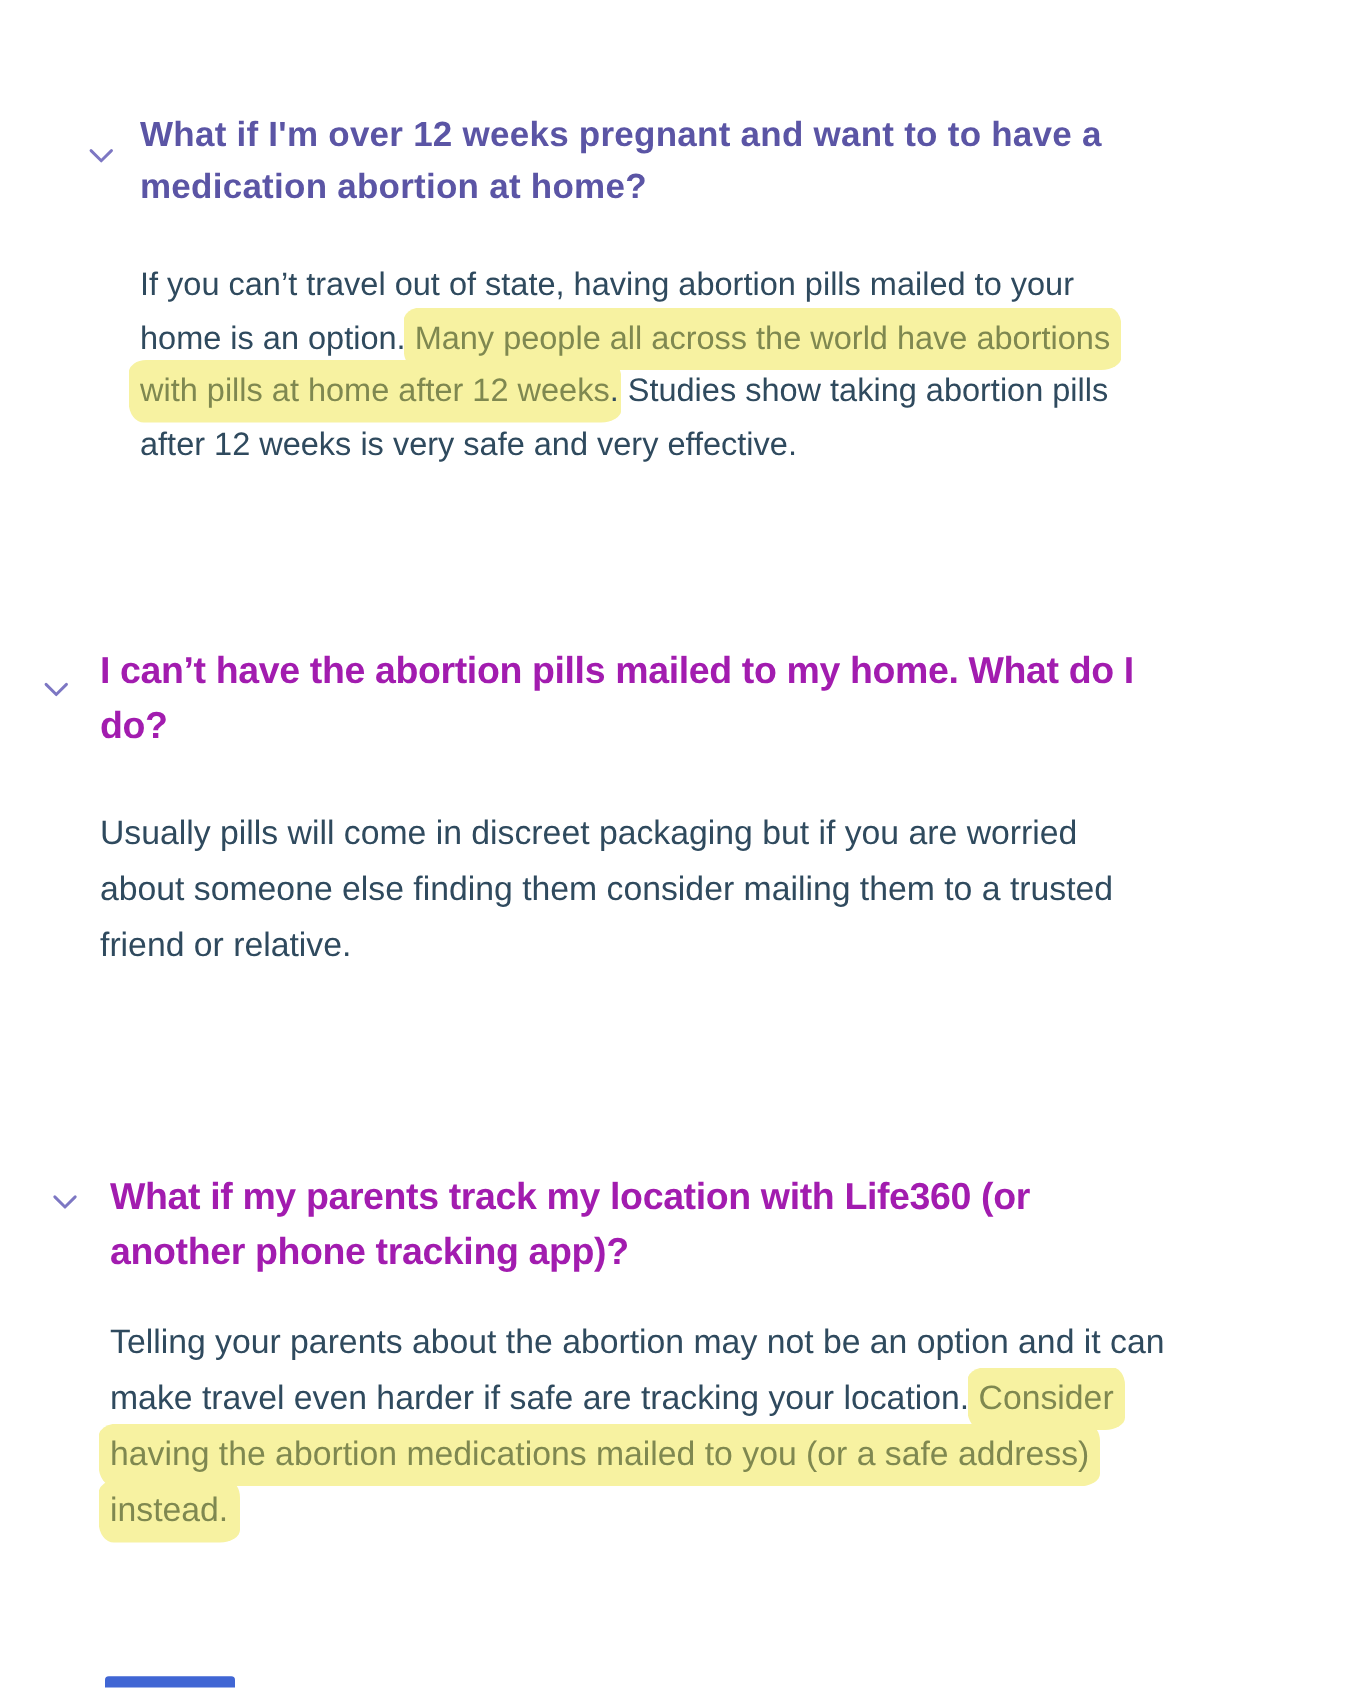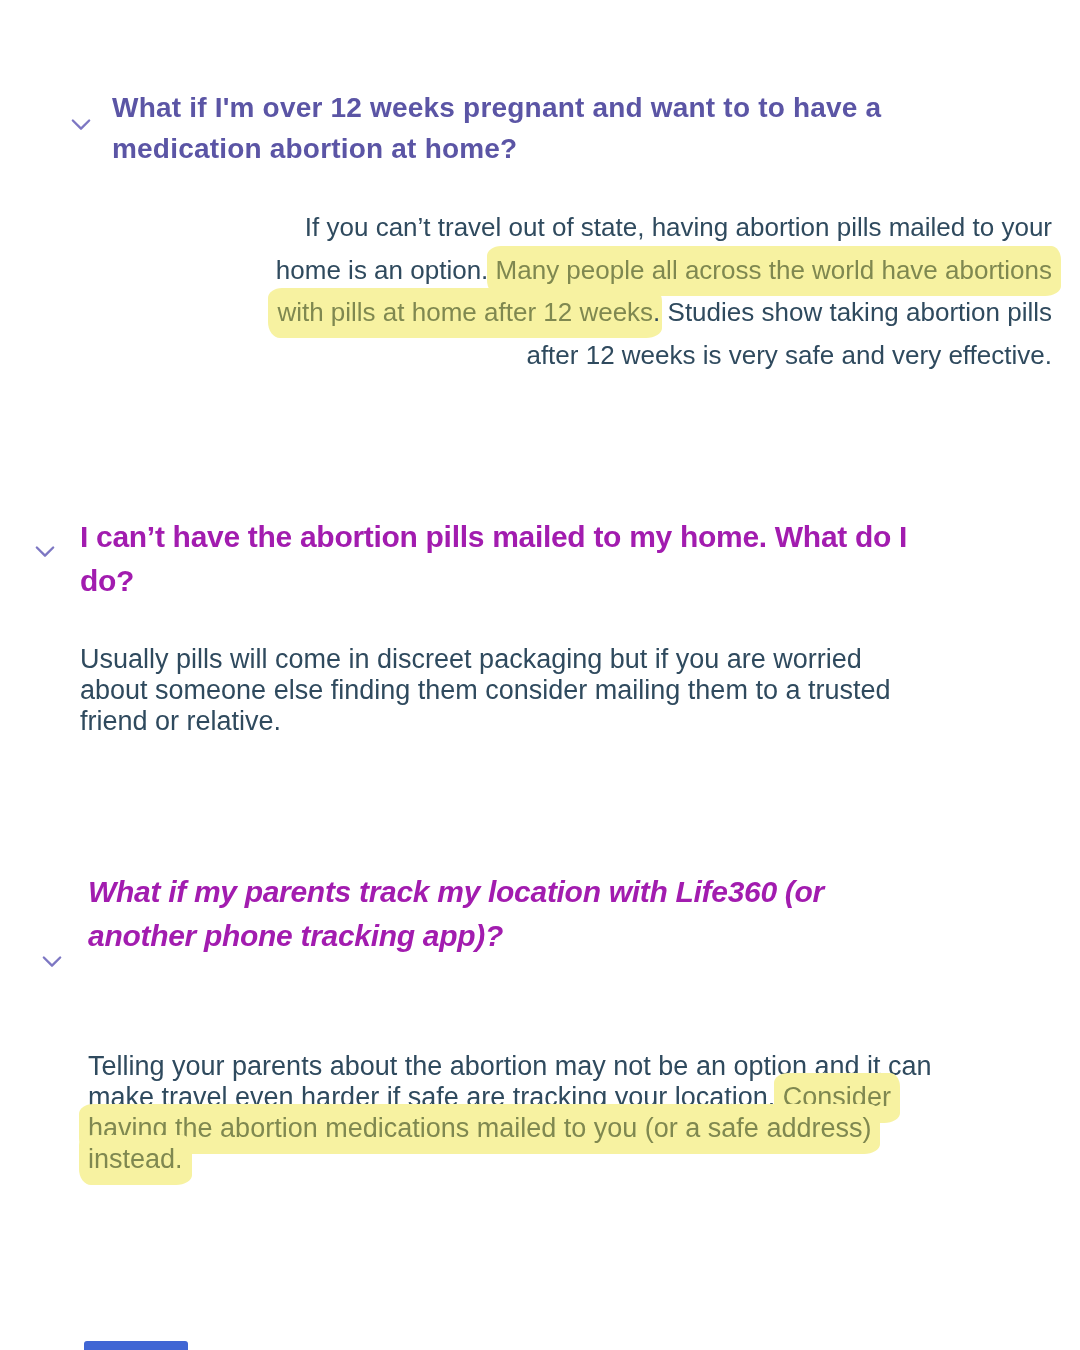--- a/index.html
+++ b/index.html
@@ -23,45 +23,45 @@
   .question {
     position: absolute; white-space: pre-line; font-weight: 700; cursor: pointer;
   }
   .q1 { color: #5b55a5; font-size: 28px; line-height: 41px; letter-spacing: 0.2px; }
   .q2, .q3 { color: #a21caf; font-size: 30px; line-height: 44px; letter-spacing: -0.3px; }
 
   .answer {
     position: absolute; white-space: pre-wrap; color: #2f4a5e; font-weight: 400;
   }
   .a1 { font-size: 26px; line-height: 42.5px; }
-  .a2, .a3 { font-size: 27px; line-height: 31px; }
+  .a2, .a3 { font-size: 27px; line-height: 45px; }
 
   .hl {
     background: #f7f2a1;
     color: #7f8850;
     padding: 9px 9px 11px 9px;
     margin: -9px -9px -11px -9px;
     border-radius: 14px 10px 16px 12px / 10px 14px 10px 16px;
     -webkit-box-decoration-break: clone;
     box-decoration-break: clone;
   }
 
   
   .chevron.c1 { left: 66px; top: 109px; }
   .question.q1 { left: 112px; top: 87px; width: 900px; }
-  .answer.a1 { left: 112px; top: 206px; width: 940px; text-align: right; }
+  .answer.a1 { left: 112px; top: 206px; width: 940px; }
 
   
   .chevron.c2 { left: 30px; top: 536px; }
   .question.q2 { left: 80px; top: 515px; width: 960px; }
   .answer.a2 { left: 80px; top: 644px; width: 960px; }
 
   
   .chevron.c3 { left: 37px; top: 946px; }
-  .question.q3 { left: 88px; top: 870px; width: 940px; font-style: italic; }
+  .question.q3 { left: 88px; top: 936px; width: 940px; }
   .answer.a3 { left: 88px; top: 1051px; width: 980px; }
 
   .bottom-bar {
     position: absolute; left: 84px; bottom: 0; width: 104px; height: 9px;
     background: #4066d4; border-radius: 3px 3px 0 0;
   }
 </style>
 </head>
 <body>
 

